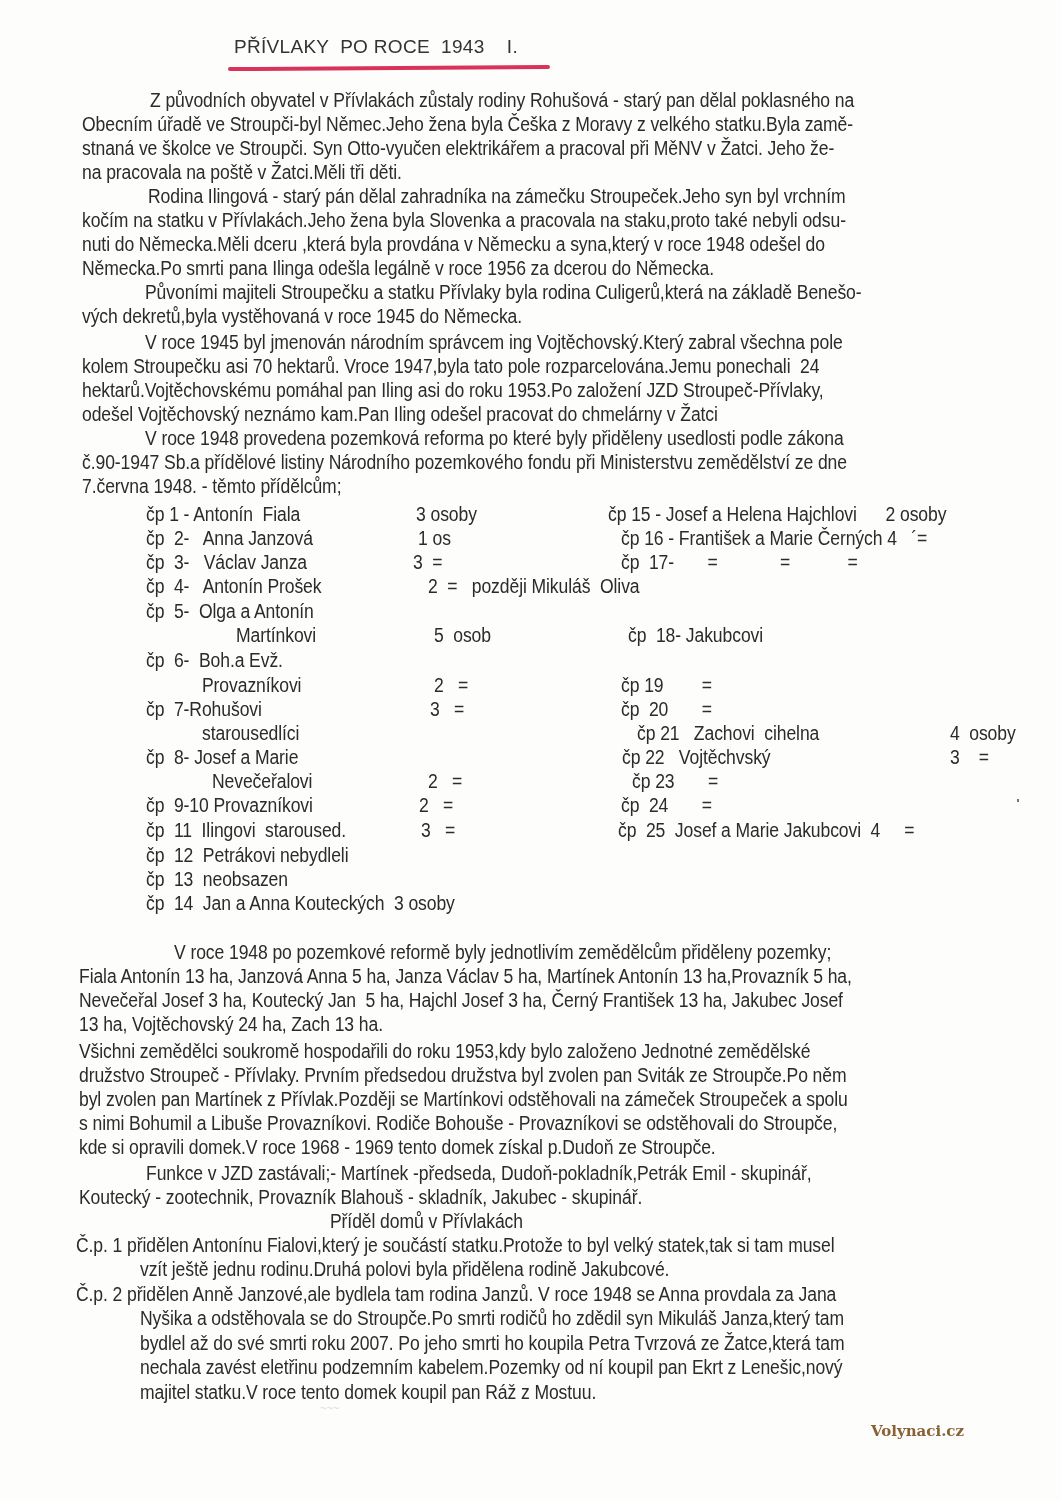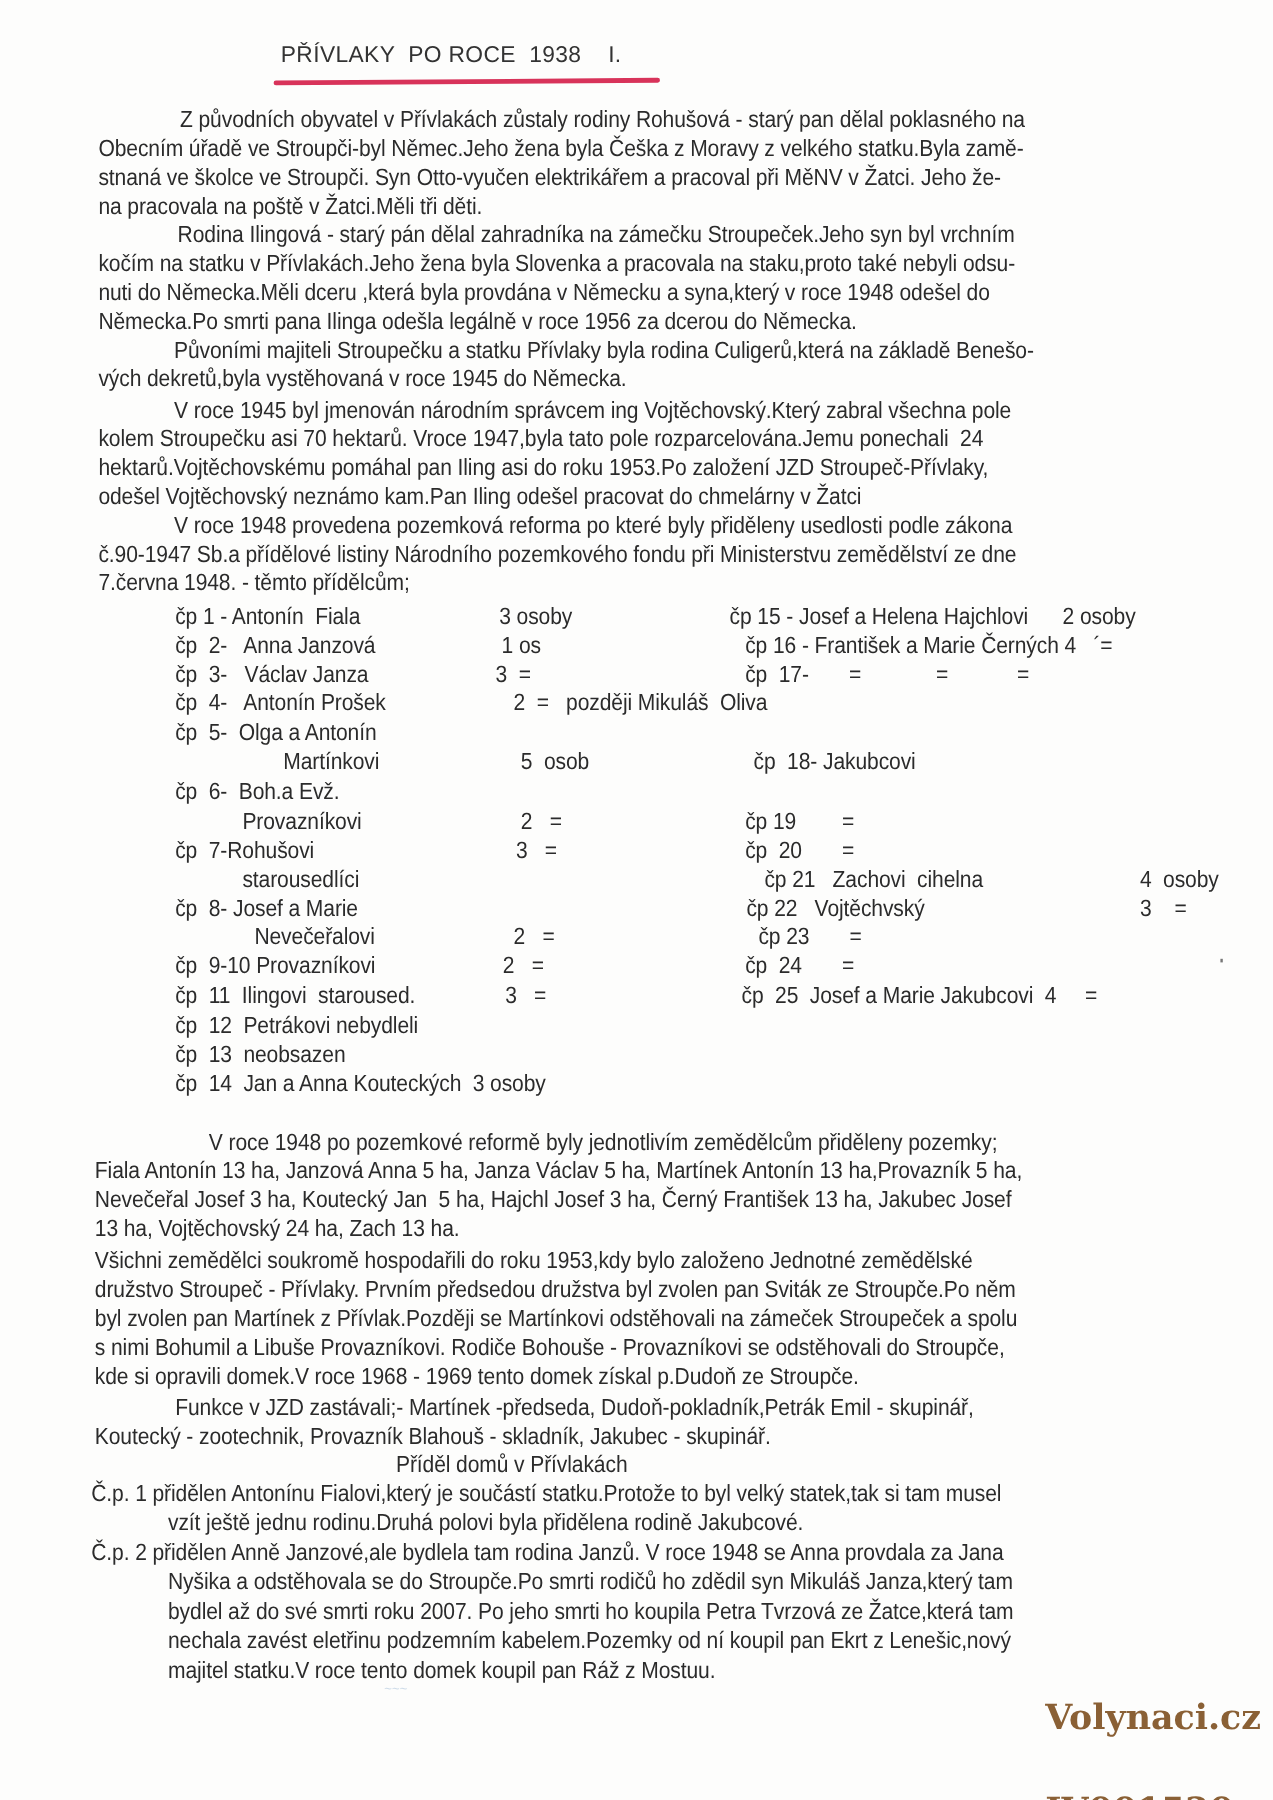--- a/index.html
+++ b/index.html
@@ -18,34 +18,34 @@
   .title {
     position: absolute; left: 234px; top: 36px; font-size: 19px; letter-spacing: 0.3px;
     color: #333; white-space: pre;
   }
   .underline {
     position: absolute; left: 228px; top: 66px; width: 322px; height: 4px;
     background: #d8335a; border-radius: 3px; transform: rotate(-0.4deg);
   }
   .wm {
     position: absolute; font-family: "DejaVu Serif", serif; font-weight: bold;
-    color: #8a6035; font-size: 29px; line-height: 26px; white-space: pre;
+    color: #8a6035; font-size: 15px; line-height: 26px; white-space: pre;
   }
   .scribble {
     position: absolute; left: 320px; top: 1402px; width: 42px; height: 10px;
     color: #b9cde0; font-size: 11px; font-style: italic; opacity: 0.7;
   }
   .speck { position: absolute; width: 2px; height: 3px; background: #777; }
 </style>
 </head>
 <body>
 
 <div>
 
-  <div class="title">PŘÍVLAKY  PO ROCE  1938    I.</div>
+  <div class="title">PŘÍVLAKY  PO ROCE  1943    I.</div>
   <div class="underline"></div>
 
   <div class="ln" style="left:150px;top:88px;">Z původních obyvatel v Přívlakách zůstaly rodiny Rohušová - starý pan dělal poklasného na</div>
   <div class="ln" style="left:82px;top:112px;">Obecním úřadě ve Stroupči-byl Němec.Jeho žena byla Češka z Moravy z velkého statku.Byla zamě-</div>
   <div class="ln" style="left:82px;top:136px;">stnaná ve školce ve Stroupči. Syn Otto-vyučen elektrikářem a pracoval při MěNV v Žatci. Jeho že-</div>
   <div class="ln" style="left:82px;top:160px;">na pracovala na poště v Žatci.Měli tři děti.</div>
   <div class="ln" style="left:148px;top:184px;">Rodina Ilingová - starý pán dělal zahradníka na zámečku Stroupeček.Jeho syn byl vrchním</div>
   <div class="ln" style="left:82px;top:208px;">kočím na statku v Přívlakách.Jeho žena byla Slovenka a pracovala na staku,proto také nebyli odsu-</div>
   <div class="ln" style="left:82px;top:232px;">nuti do Německa.Měli dceru ,která byla provdána v Německu a syna,který v roce 1948 odešel do</div>
   <div class="ln" style="left:82px;top:256px;">Německa.Po smrti pana Ilinga odešla legálně v roce 1956 za dcerou do Německa.</div>

